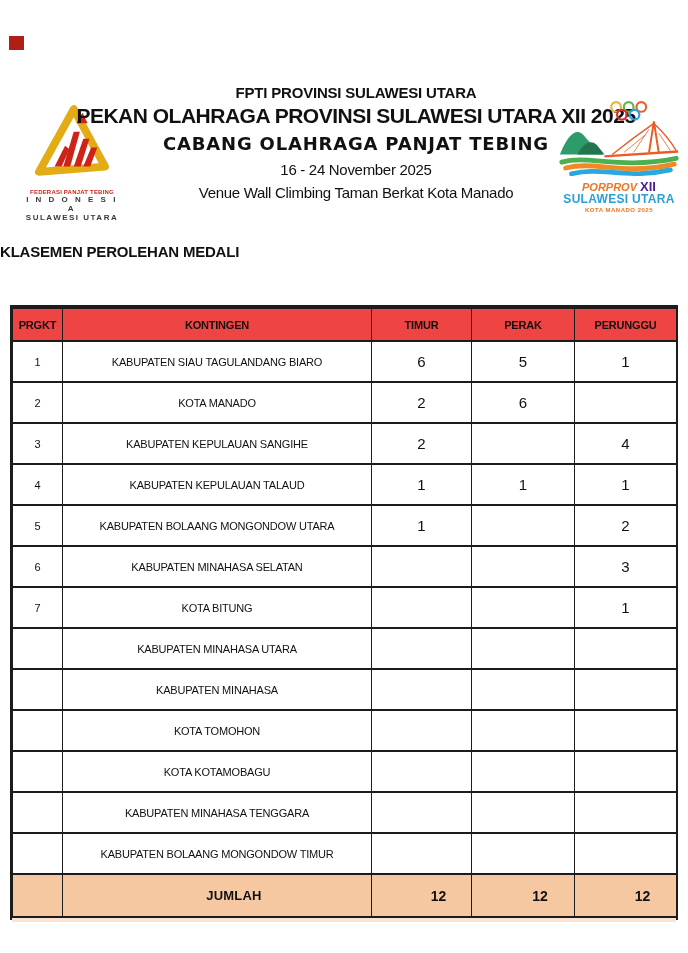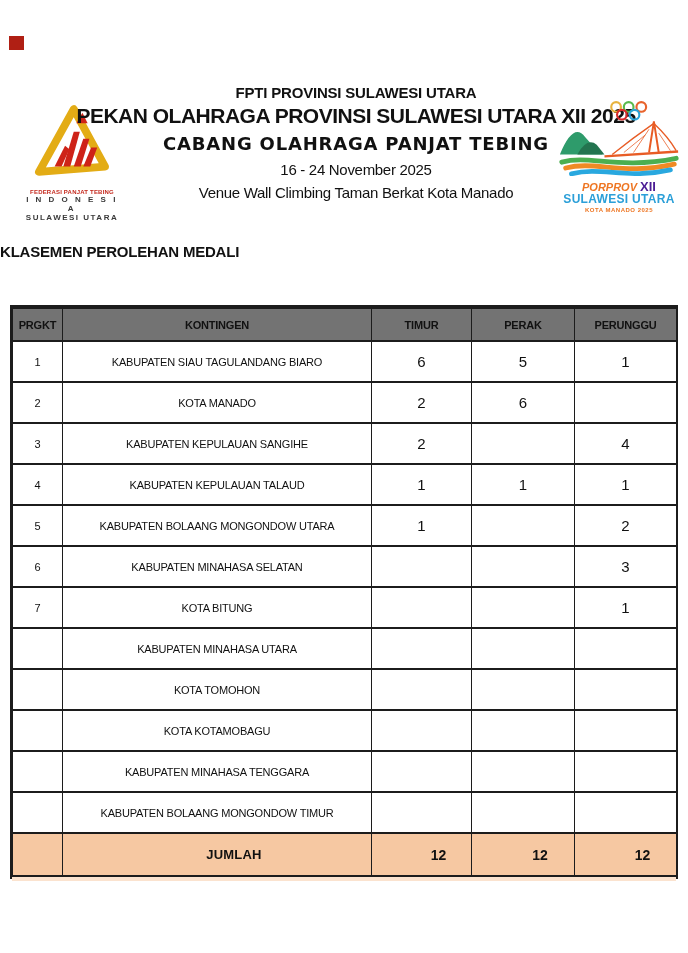--- a/index.html
+++ b/index.html
@@ -44,21 +44,21 @@
     text-align:left; font-size:15px; font-weight:bold; letter-spacing:-0.2px; }
 
   
   .table-wrap{ position:absolute; top:305px; left:10px; width:668px;
     border:2px solid #1c1c1c; }
   table{ width:100%; border-collapse:collapse; table-layout:fixed; }
   col.c-rank{ width:50px; } col.c-kont{ width:309px; }
   col.c-emas{ width:100px; } col.c-perak{ width:103px; } col.c-per{ width:102px; }
   th, td{ border:1px solid #1c1c1c; border-top-width:2px; border-bottom-width:2px;
     text-align:center; vertical-align:middle; overflow:hidden; }
-  thead th{ background:#737373; height:33px; font-size:11px; font-weight:bold; letter-spacing:-0.2px;margin-left:17px;}
+  thead th{ background:#ef4444; height:33px; font-size:11px; font-weight:bold; letter-spacing:-0.2px;margin-left:17px;}
   tbody td{ height:41px; font-size:11px; letter-spacing:-0.2px; }
   tbody td.num{ font-size:15px; letter-spacing:0; }
   tfoot td{ background:#f6c8a2; height:43px; font-weight:bold;padding-left:34px; }
   tfoot td.lbl{ font-size:13px; letter-spacing:0.2px; }
   tfoot td.num{ font-size:14px; }
   .under-strip{ position:absolute; top:100%; left:0; width:100%; height:4px; background:#fbe3cf; }
 </style>
 </head>
 <body>
 
@@ -190,20 +190,27 @@
           </tr>
           <tr>
             <td></td>
             <td>KABUPATEN MINAHASA UTARA</td>
             <td class="num"></td>
             <td class="num"></td>
             <td class="num"></td>
           </tr>
           <tr>
             <td></td>
+            <td>KABUPATEN MINAHASA</td>
+            <td class="num"></td>
+            <td class="num"></td>
+            <td class="num"></td>
+          </tr>
+          <tr>
+            <td></td>
             <td>KOTA TOMOHON</td>
             <td class="num"></td>
             <td class="num"></td>
             <td class="num"></td>
           </tr>
           <tr>
             <td></td>
             <td>KOTA KOTAMOBAGU</td>
             <td class="num"></td>
             <td class="num"></td>

